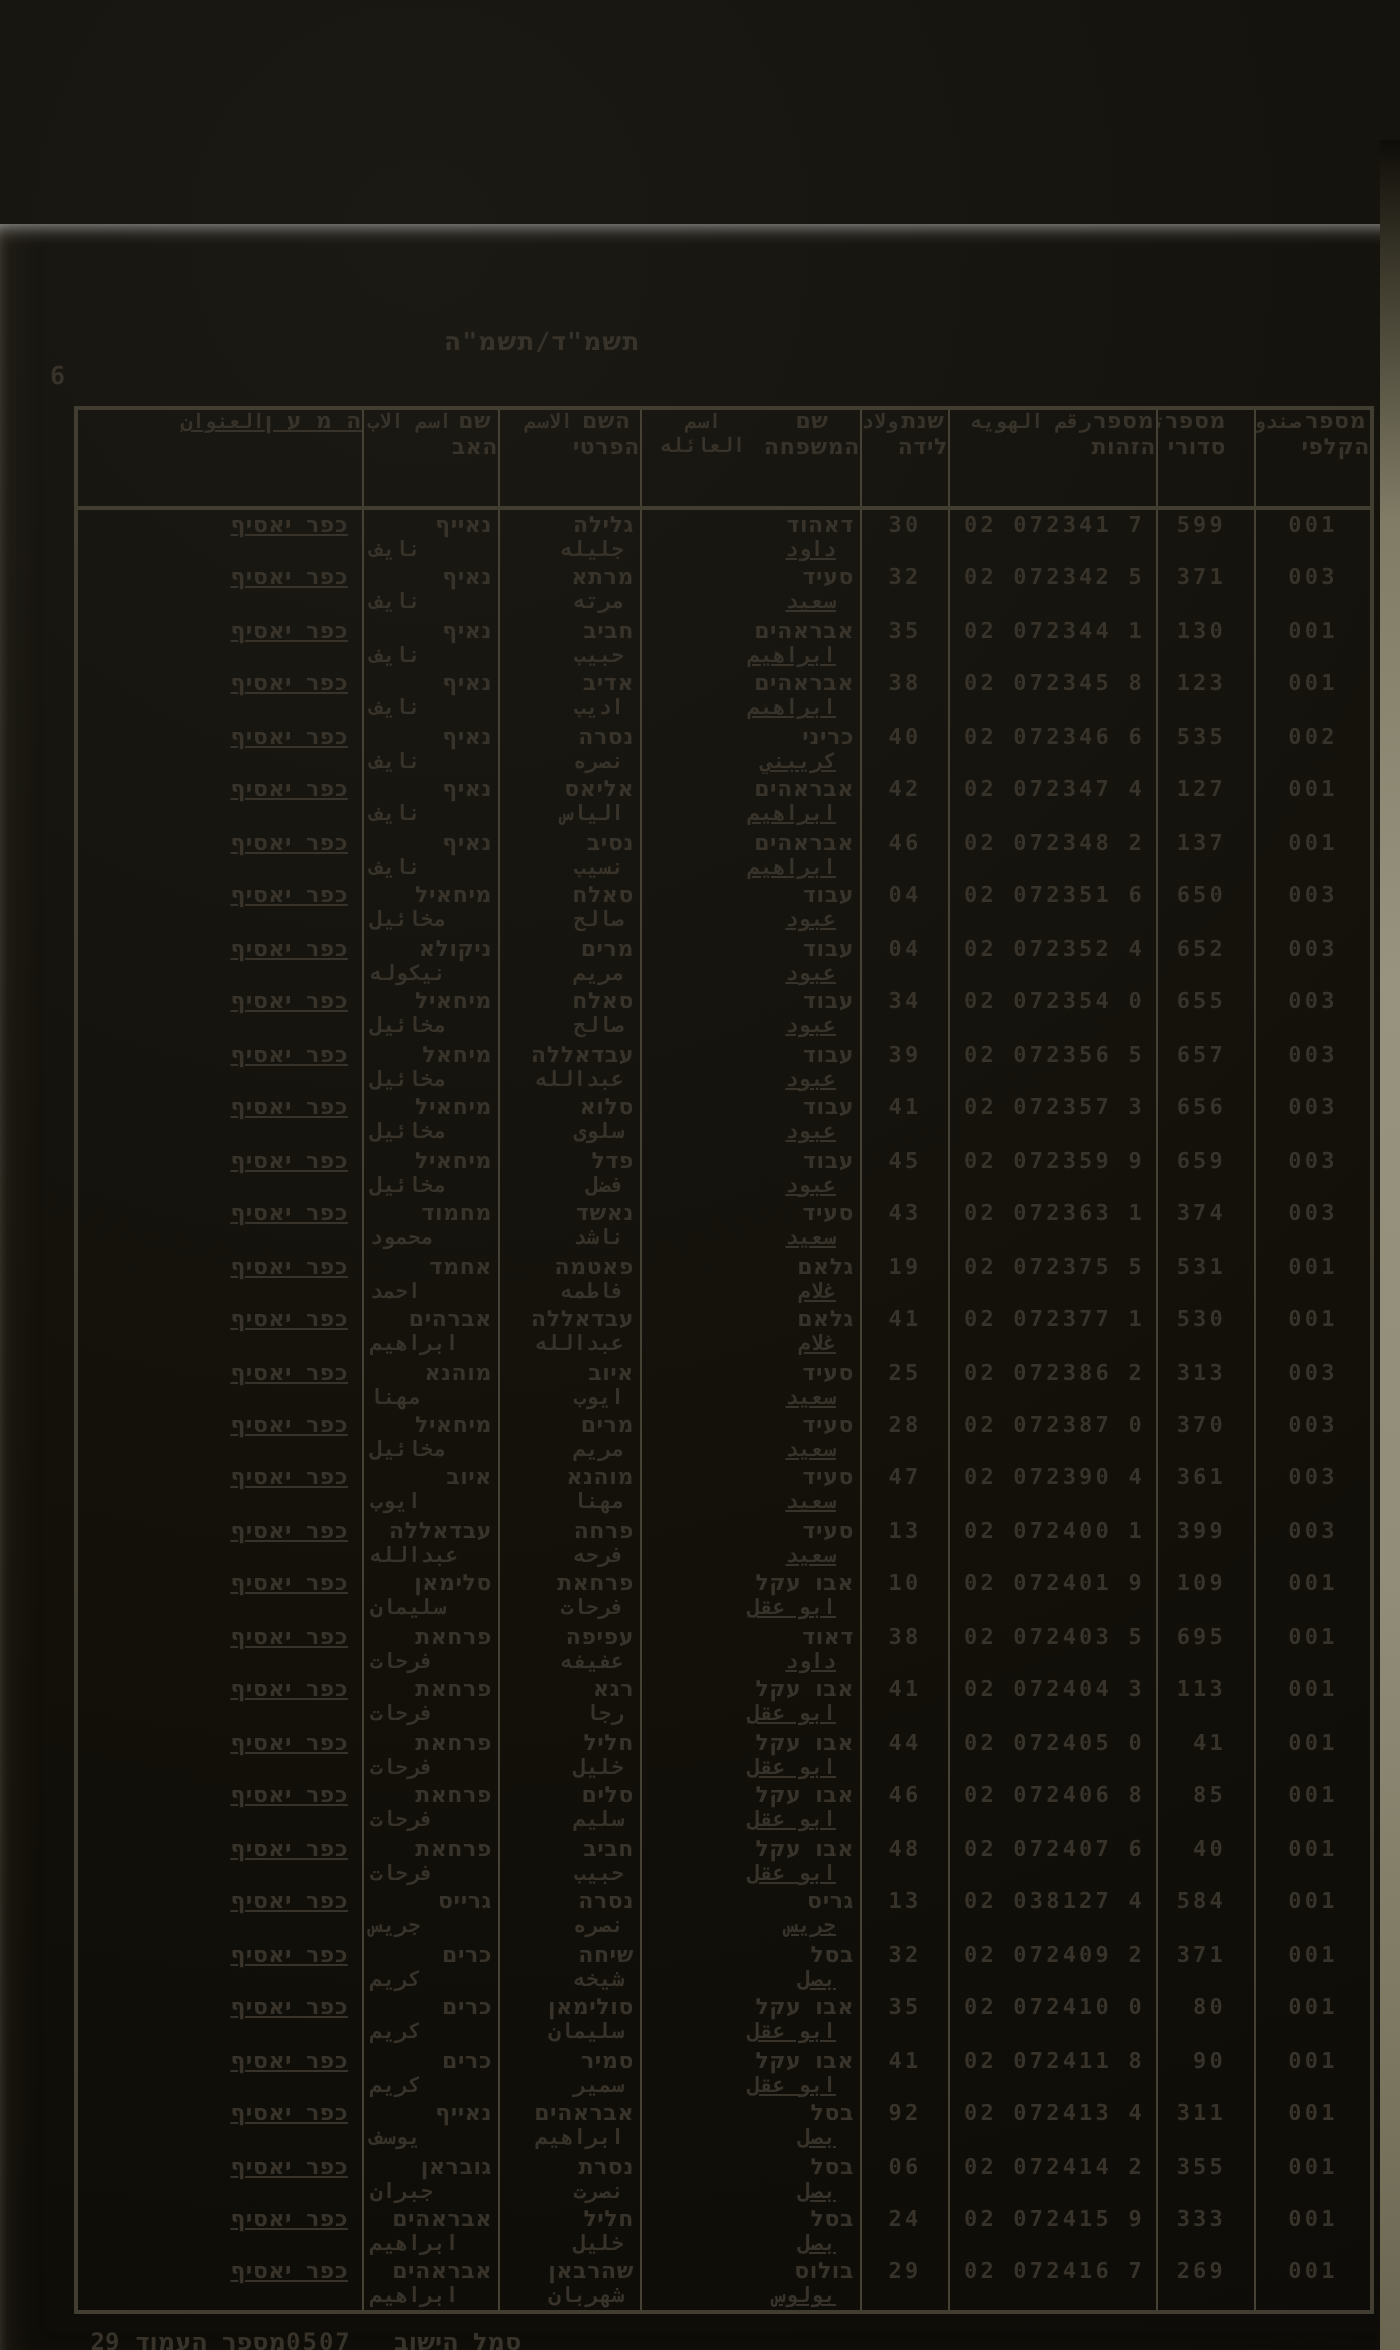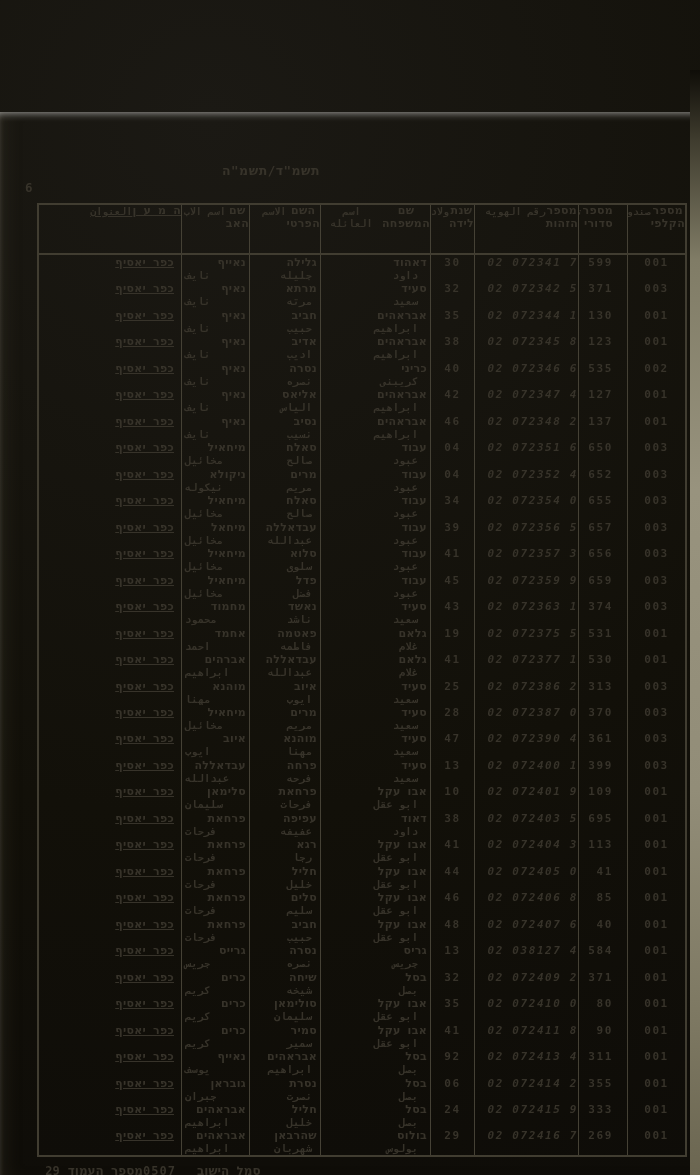--- a/index.html
+++ b/index.html
@@ -47,25 +47,25 @@
   .c-addr{border-left:none;text-decoration:underline;}
   
   .hcell{display:flex;flex-direction:row;justify-content:flex-start;
     text-align:center;padding-bottom:4px;}
   .hhe{font-size:11px;line-height:12.5px;letter-spacing:.3px;}
   .har{font-size:10px;line-height:12px;margin-top:1px;}
   
   .num{direction:ltr;font-size:11px;line-height:13px;letter-spacing:1.6px;padding-top:1px;white-space:pre;}
   .c-ballot{text-align:center;}
   .c-serial{text-align:right;padding-right:14px;}
-  .c-id{text-align:right;padding-left:7px;font-style:italic;}
+  .c-id{text-align:left;padding-left:7px;}
   .c-birth{text-align:center;}
   .he{font-size:11px;line-height:13px;letter-spacing:.3px;padding-inline-start:3px;padding-top:1px;}
   .ar{font-size:10.5px;line-height:12px;}
-  .c-family .ar{padding-inline-start:12px;}
+  .c-family .ar{padding-inline-start:12px;text-decoration:underline;}
   .c-first .ar{padding-inline-start:8px;}
   .c-father .ar{text-align:left;padding-left:3px;}
   .c-addr .he{padding-inline-start:7px;margin-left:12px;}
   
   .footer{position:absolute;top:1164px;left:0;width:700px;height:14px;font-size:12px;}
   .f-loc{position:absolute;left:197px;direction:rtl;}
   .f-code{position:absolute;left:143px;letter-spacing:1px;}
   .f-pg{position:absolute;left:25px;direction:rtl;width:118px;display:flex;gap:8px;}
 </style>
 </head>

